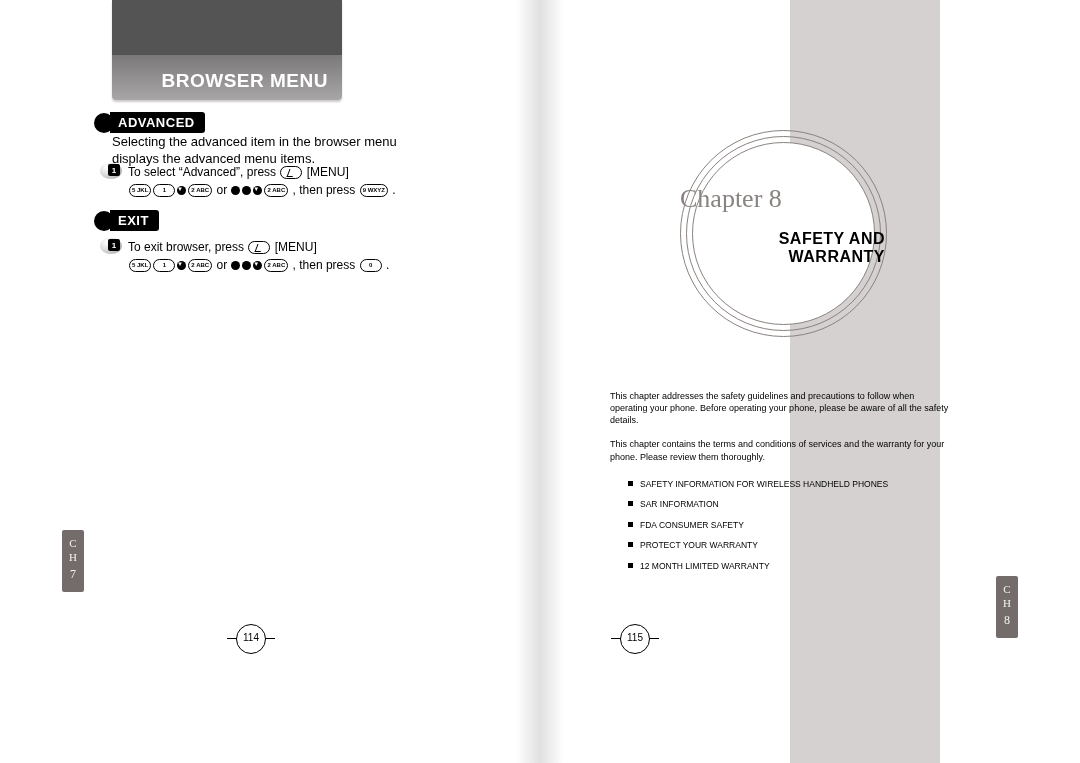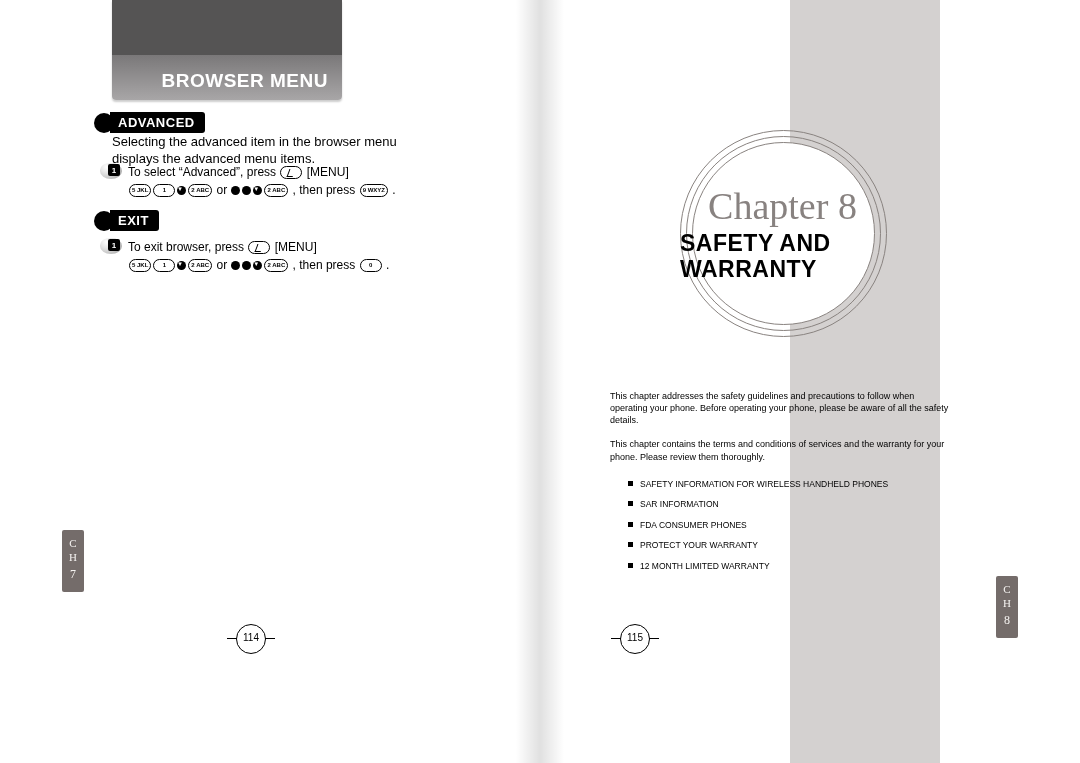--- a/index.html
+++ b/index.html
@@ -255,32 +255,32 @@
   }
   .ring-inner {
     left: 12px; top: 12px; width: 181px; height: 181px;
     border: 1px solid #898380;
     background: #fff;
   }
   .chapter-circles .ch-label {
     position: absolute;
     width: 100%;
     top: 54px;
-    text-align: center;
+    text-align: left;
     font-family: Georgia, 'Times New Roman', serif;
-    font-size: 38px;
+    font-size: 26px;
     color: #888280;
   }
   .chapter-circles .ch-title {
     position: absolute;
     width: 100%;
     top: 100px;
-    text-align: left;
+    text-align: right;
     font-weight: bold;
-    font-size: 23px;
+    font-size: 16px;
     letter-spacing: 0.5px;
     line-height: 1.15;
     color: #000;
   }
 
   .right-body {
     position: absolute;
     left: 70px;
     top: 390px;
     width: 340px;
@@ -379,21 +379,21 @@
         <span>WARRANTY</span>
       </div>
     </div>
 
     <div class="right-body">
       <p>This chapter addresses the safety guidelines and precautions to follow when operating your phone. Before operating your phone, please be aware of all the safety details.</p>
       <p>This chapter contains the terms and conditions of services and the warranty for your phone. Please review them thoroughly.</p>
       <ul>
         <li>SAFETY INFORMATION FOR WIRELESS HANDHELD PHONES</li>
         <li>SAR INFORMATION</li>
-        <li>FDA CONSUMER PHONES</li>
+        <li>FDA CONSUMER SAFETY</li>
         <li>PROTECT YOUR WARRANTY</li>
         <li>12 MONTH LIMITED WARRANTY</li>
       </ul>
     </div>
 
     <div class="ch-tab" style="right:62px; top:576px">
       <span>C<br>H</span>
       <span class="n">8</span>
     </div>
 

